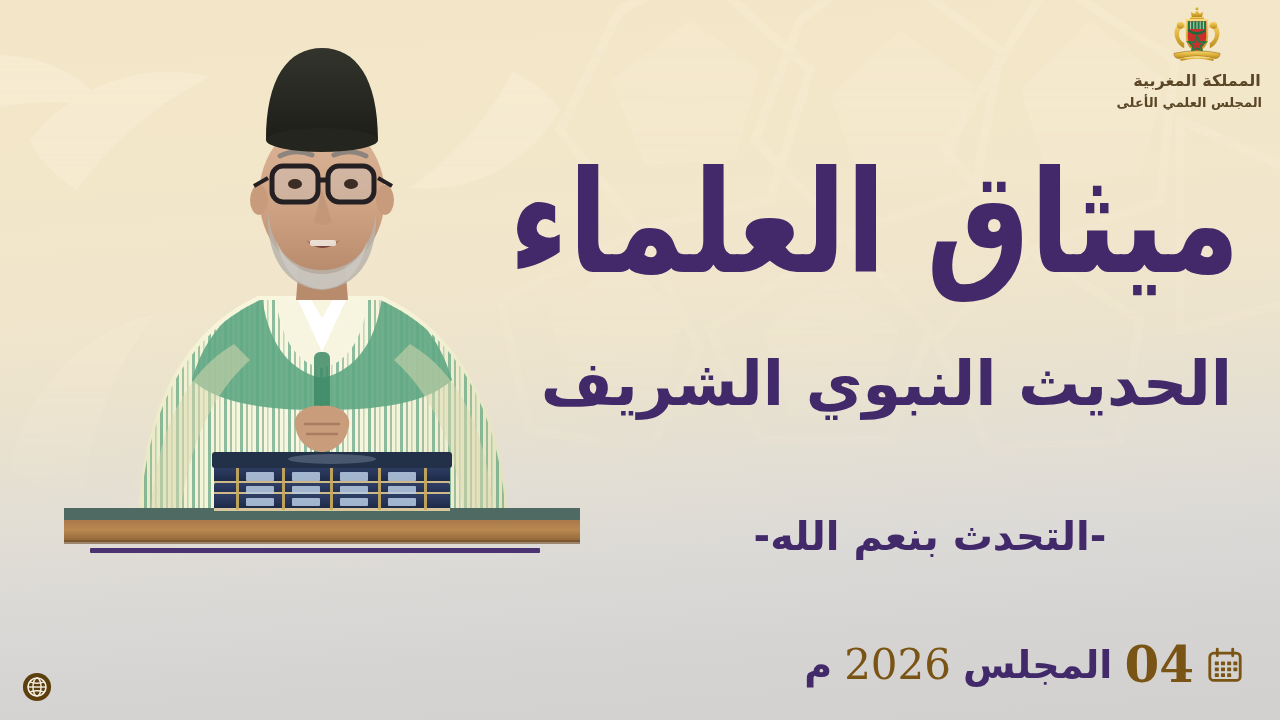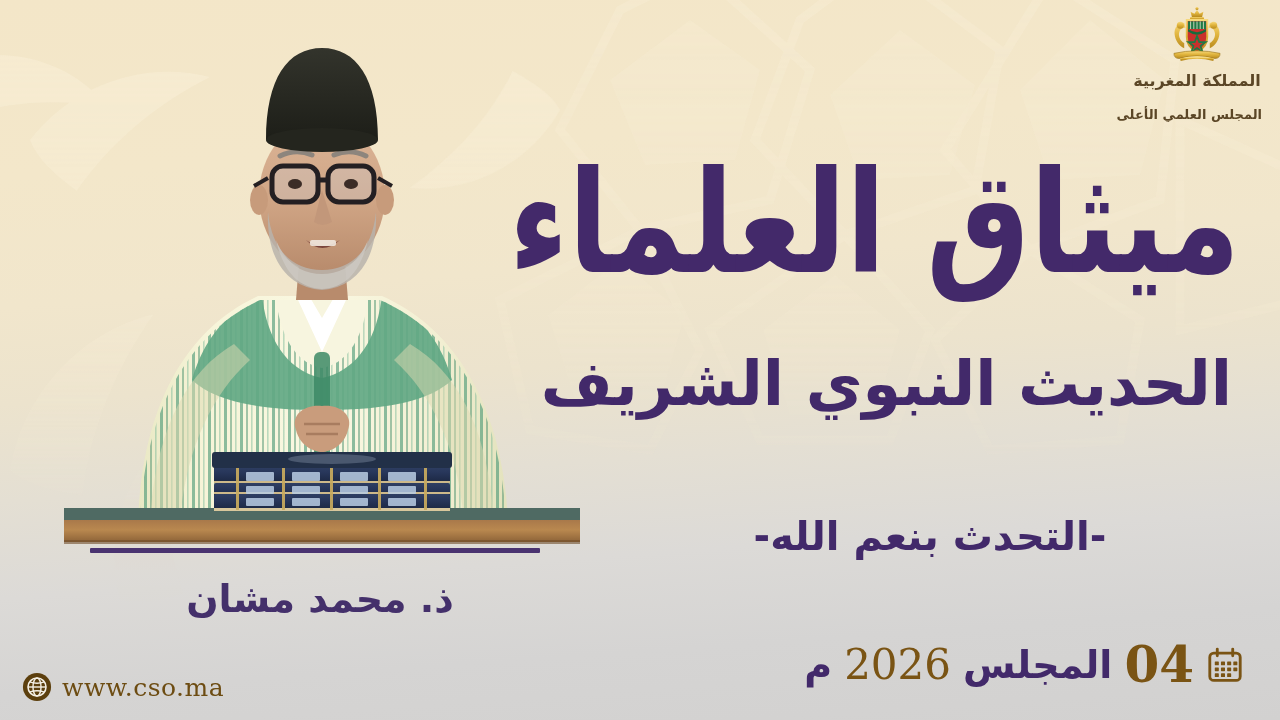--- a/index.html
+++ b/index.html
@@ -91,21 +91,21 @@
   #emblem { width:64px; height:64px; display:block; margin:0 auto; }
   .logo-line {
     direction:rtl;
     color:#5b4626;
     font-family:"DejaVu Sans","Liberation Sans",sans-serif;
     font-weight:700;
     line-height:1.15;
     white-space:nowrap;
   }
   #logo-kingdom { font-size:16px; margin-top:2px; letter-spacing:-.5px; }
-  #logo-council { font-size:13px; margin-top:18px; letter-spacing:-.5px; }
+  #logo-council { font-size:13px; margin-top:6px; letter-spacing:-.5px; }
 
   #main-title {
     position:absolute;
     right:40px; top:152px;
     width:620px;
     direction:rtl;
     text-align:center;
     color:#43296a;
     font-family:"DejaVu Sans","Liberation Sans",sans-serif;
     font-weight:700;
@@ -368,32 +368,30 @@
         </g>
 
         <rect x="212" y="452" width="240" height="16" rx="3" fill="#223048"></rect>
         <ellipse cx="332" cy="459" rx="44" ry="5" fill="#7d8aa0" opacity=".45"></ellipse>
       </g>
     </svg>
   </div>
 
   <div id="speaker-rule"></div>
 
-  <div id="speaker-name">ذ. محمد مشان</div>
 
   <div id="site-badge">
     <svg id="globe-icon" viewBox="0 0 32 32" aria-hidden="true">
       <circle cx="16" cy="16" r="15" fill="#5c3f0d"></circle>
       <circle cx="16" cy="16" r="9.6" fill="none" stroke="#f4efe4" stroke-width="1.7"></circle>
       <ellipse cx="16" cy="16" rx="4.3" ry="9.6" fill="none" stroke="#f4efe4" stroke-width="1.5"></ellipse>
       <line x1="6.4" y1="16" x2="25.6" y2="16" stroke="#f4efe4" stroke-width="1.5"></line>
       <path d="M8.2,10.6 Q16,13.4 23.8,10.6" fill="none" stroke="#f4efe4" stroke-width="1.4"></path>
       <path d="M8.2,21.4 Q16,18.6 23.8,21.4" fill="none" stroke="#f4efe4" stroke-width="1.4"></path>
     </svg>
-    <span id="site-url">www.cso.ma</span>
   </div>
 
   <div id="logo-block">
     <svg id="emblem" viewBox="0 0 100 100" aria-hidden="true">
       <defs>
         <linearGradient id="gold" x1="0" y1="0" x2="0" y2="1">
           <stop offset="0%" stop-color="#f6d87a"></stop>
           <stop offset="45%" stop-color="#e2b63f"></stop>
           <stop offset="100%" stop-color="#b98b1e"></stop>
         </linearGradient>

